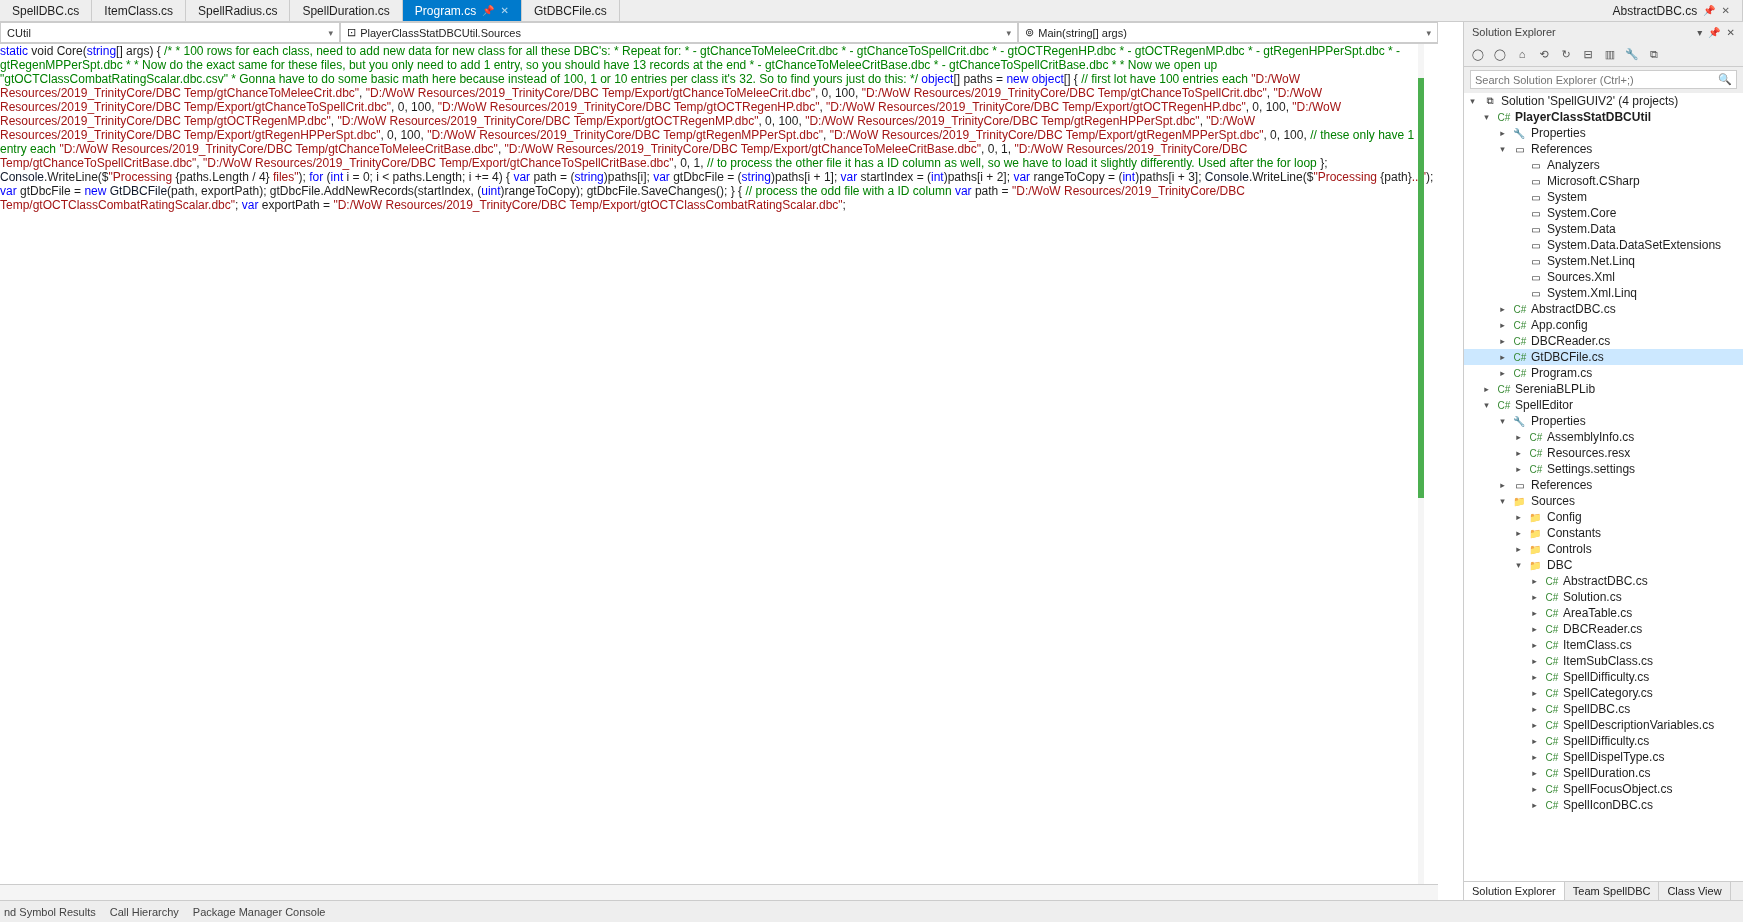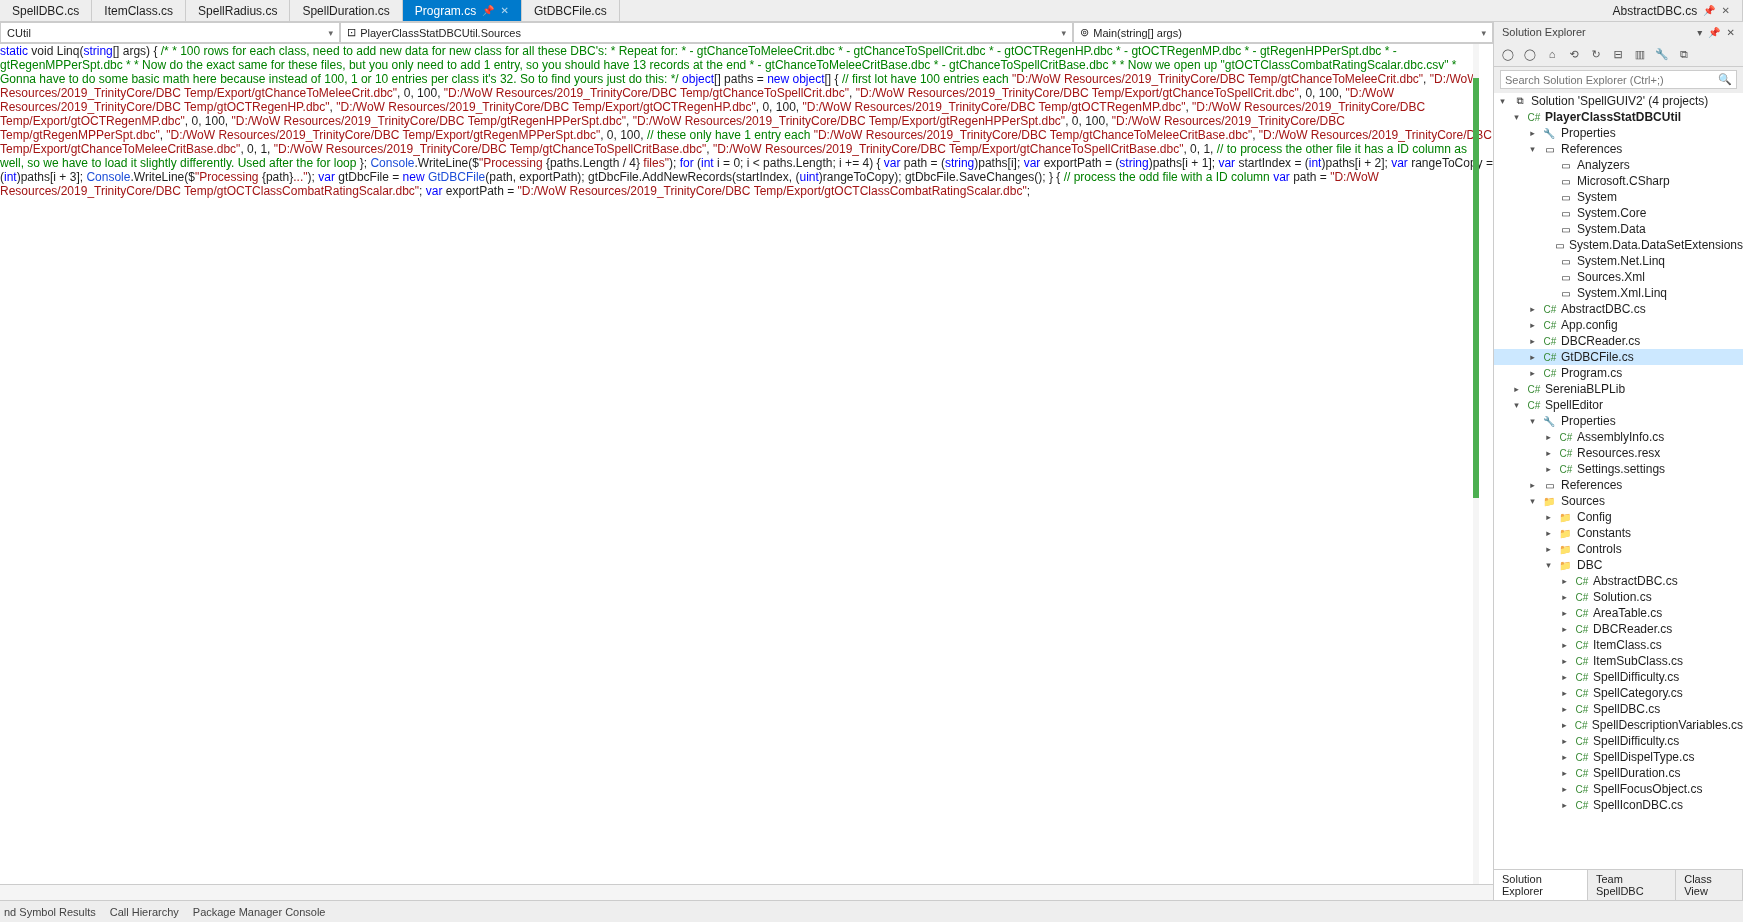--- a/index.html
+++ b/index.html
@@ -9,29 +9,29 @@
 .tab.active { background:#007acc; color:#fff; }
 .tab .close { font-size:10px; opacity:.7; }
 .tab.active .close { color:#fff; }
 .tab-right { margin-left:auto; display:flex; }
 .nav-row { display:flex; background:#f5f5f5; border-bottom:1px solid #ccc; height:22px; }
 .nav-combo { border:1px solid #ccc; background:#fff; padding:2px 6px; display:flex; align-items:center; gap:4px; font-size:11px; }
 .nav-combo.c1 { width:340px; }
 .nav-combo.c2 { flex:1; }
 .nav-combo.c3 { width:420px; }
 .nav-combo .chev { margin-left:auto; color:#666; font-size:9px; }
-.main-area { flex:1; display:flex; overflow:hidden; }
+.main-area { flex:1; display:flex; overflow:hidden;gap:25px; }
 .editor-pane { flex:1; display:flex; flex-direction:column; overflow:hidden; }
 .codeor outlining gutter removed for simplicity; code block styling */
 .code { flex:1; font-family:Consolas,"Courier New",monospace; font-size:13px; line-height:17px; padding:4px 8px 4px 20px; white-space:pre; overflow:auto; position:relative; background:#fff; }
 .code .kw { color:#0000ff; }
 .code .str { color:#a31515; }
 .code .cmt { color:#008000; }
-.code .typ { color:#1d4ed8; }
-.side-panel { width:250px; background:#eee; border-left:1px solid #ccc; display:flex; flex-direction:column; }
+.code .typ { color:#0f172a; }
+.side-panel { width:280px; background:#eee; border-left:1px solid #ccc; display:flex; flex-direction:column; }
 .side-title { padding:4px 8px; background:#eee; font-size:11px; color:#444; display:flex; align-items:center; gap:6px; }
 .side-title .spacer { flex:1; }
 .side-title .win-icon { font-size:10px; color:#555; cursor:pointer; }
 .side-toolbar { display:flex; gap:6px; padding:4px 6px; border-bottom:1px solid #ccc; }
 .side-toolbar .tb-icon { width:16px; height:16px; font-size:11px; color:#555; display:flex; align-items:center; justify-content:center; cursor:pointer; }
 .side-search { border:1px solid #ccc; background:#fff; margin:3px 6px 4px; display:flex; align-items:center; padding:2px 4px; }
 .side-search input { flex:1; border:none; outline:none; font-size:11px; color:#777; }
 .side-search .mag { color:#007acc; font-size:11px; }
 .tree { flex:1; overflow:auto; background:#fff; font-size:12px; }
 .tree-item { display:flex; align-items:center; gap:4px; padding:1px 0; white-space:nowrap; cursor:pointer; }
@@ -100,21 +100,21 @@
           <span class="chev">▾</span>
         </div>
       <div class="nav-combo c3">
           <span>⊚</span>
           <span>Main(string[] args)</span>
           <span class="chev">▾</span>
         </div>
     </div>
     <div class="code-outer">
       <div class="code">
-<span class="kw">static</span><span> void </span><span>Linq</span><span>(</span><span class="kw">string</span><span>[] args)</span>
+<span class="kw">static</span><span> void </span><span>Core</span><span>(</span><span class="kw">string</span><span>[] args)</span>
 <span>{</span>
     <span class="cmt">/*</span>
     <span class="cmt"> * 100 rows for each class, need to add new data for new class for all these DBC's:</span>
     <span class="cmt"> * Repeat for:</span>
     <span class="cmt"> * - gtChanceToMeleeCrit.dbc</span>
     <span class="cmt"> * - gtChanceToSpellCrit.dbc</span>
     <span class="cmt"> * - gtOCTRegenHP.dbc</span>
     <span class="cmt"> * - gtOCTRegenMP.dbc</span>
     <span class="cmt"> * - gtRegenHPPerSpt.dbc</span>
     <span class="cmt"> * - gtRegenMPPerSpt.dbc</span>
@@ -137,21 +137,21 @@
         <span class="str">"D:/WoW Resources/2019_TrinityCore/DBC Temp/gtRegenMPPerSpt.dbc"</span><span>, </span><span class="str">"D:/WoW Resources/2019_TrinityCore/DBC Temp/Export/gtRegenMPPerSpt.dbc"</span><span>, 0, 100,</span>
         <span class="cmt">// these only have 1 entry each</span>
         <span class="str">"D:/WoW Resources/2019_TrinityCore/DBC Temp/gtChanceToMeleeCritBase.dbc"</span><span>, </span><span class="str">"D:/WoW Resources/2019_TrinityCore/DBC Temp/Export/gtChanceToMeleeCritBase.dbc"</span><span>, 0, 1,</span>
         <span class="str">"D:/WoW Resources/2019_TrinityCore/DBC Temp/gtChanceToSpellCritBase.dbc"</span><span>, </span><span class="str">"D:/WoW Resources/2019_TrinityCore/DBC Temp/Export/gtChanceToSpellCritBase.dbc"</span><span>, 0, 1,</span>
         <span class="cmt">// to process the other file it has a ID column as well, so we have to load it slightly differently. Used after the for loop</span>
     <span>};</span>
     <span class="typ">Console</span><span>.WriteLine($</span><span class="str">"Processing </span><span>{paths.Length / 4}</span><span class="str"> files"</span><span>);</span>
     <span class="kw">for</span><span> (</span><span class="kw">int</span><span> i = 0; i &lt; paths.Length; i += 4)</span>
     <span>{</span>
         <span class="kw">var</span><span> path = (</span><span class="kw">string</span><span>)paths[i];</span>
-        <span class="kw">var</span><span> exportPath = (</span><span class="kw">string</span><span>)paths[i + 1];</span>
+        <span class="kw">var</span><span> gtDbcFile = (</span><span class="kw">string</span><span>)paths[i + 1];</span>
         <span class="kw">var</span><span> startIndex = (</span><span class="kw">int</span><span>)paths[i + 2];</span>
         <span class="kw">var</span><span> rangeToCopy = (</span><span class="kw">int</span><span>)paths[i + 3];</span>
         <span class="typ">Console</span><span>.WriteLine($</span><span class="str">"Processing </span><span>{path}</span><span class="str">..."</span><span>);</span>
 
         <span class="kw">var</span><span> gtDbcFile = </span><span class="kw">new</span><span> </span><span class="typ">GtDBCFile</span><span>(path, exportPath);</span>
         <span>gtDbcFile.AddNewRecords(startIndex, (</span><span class="kw">uint</span><span>)rangeToCopy);</span>
         <span>gtDbcFile.SaveChanges();</span>
     <span>}</span>
     <span>{</span>
         <span class="cmt">// process the odd file with a ID column</span>

